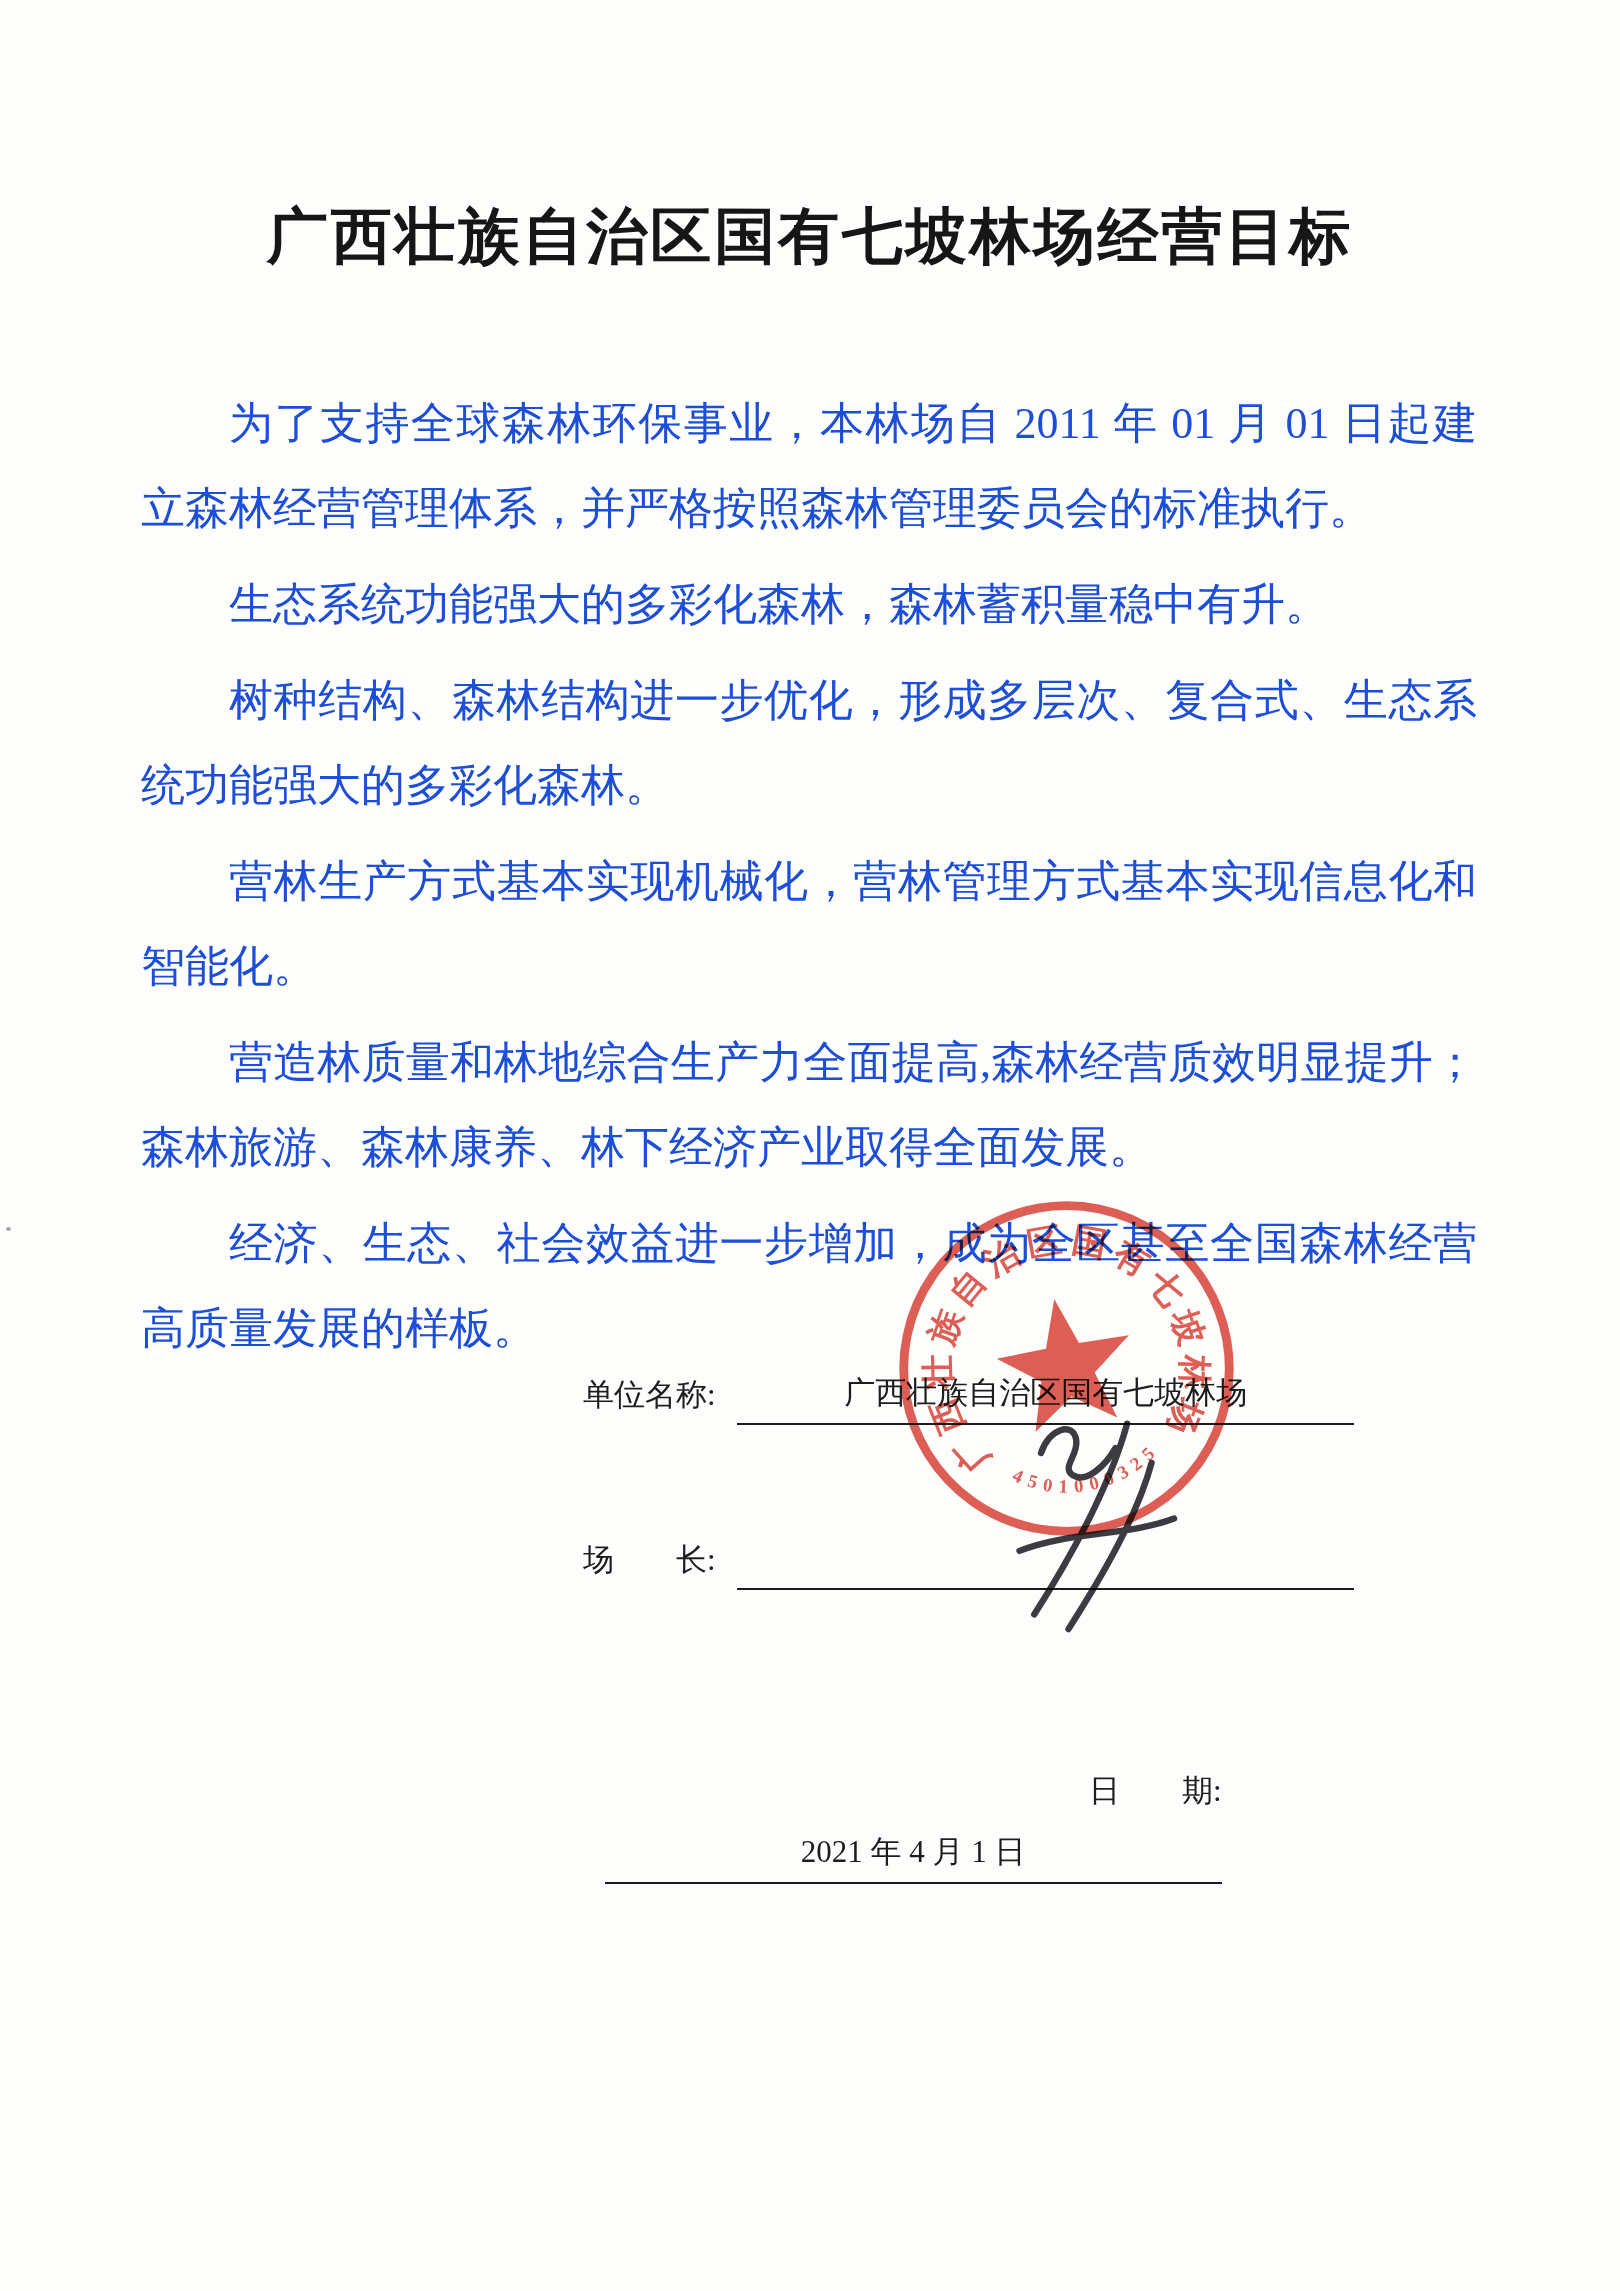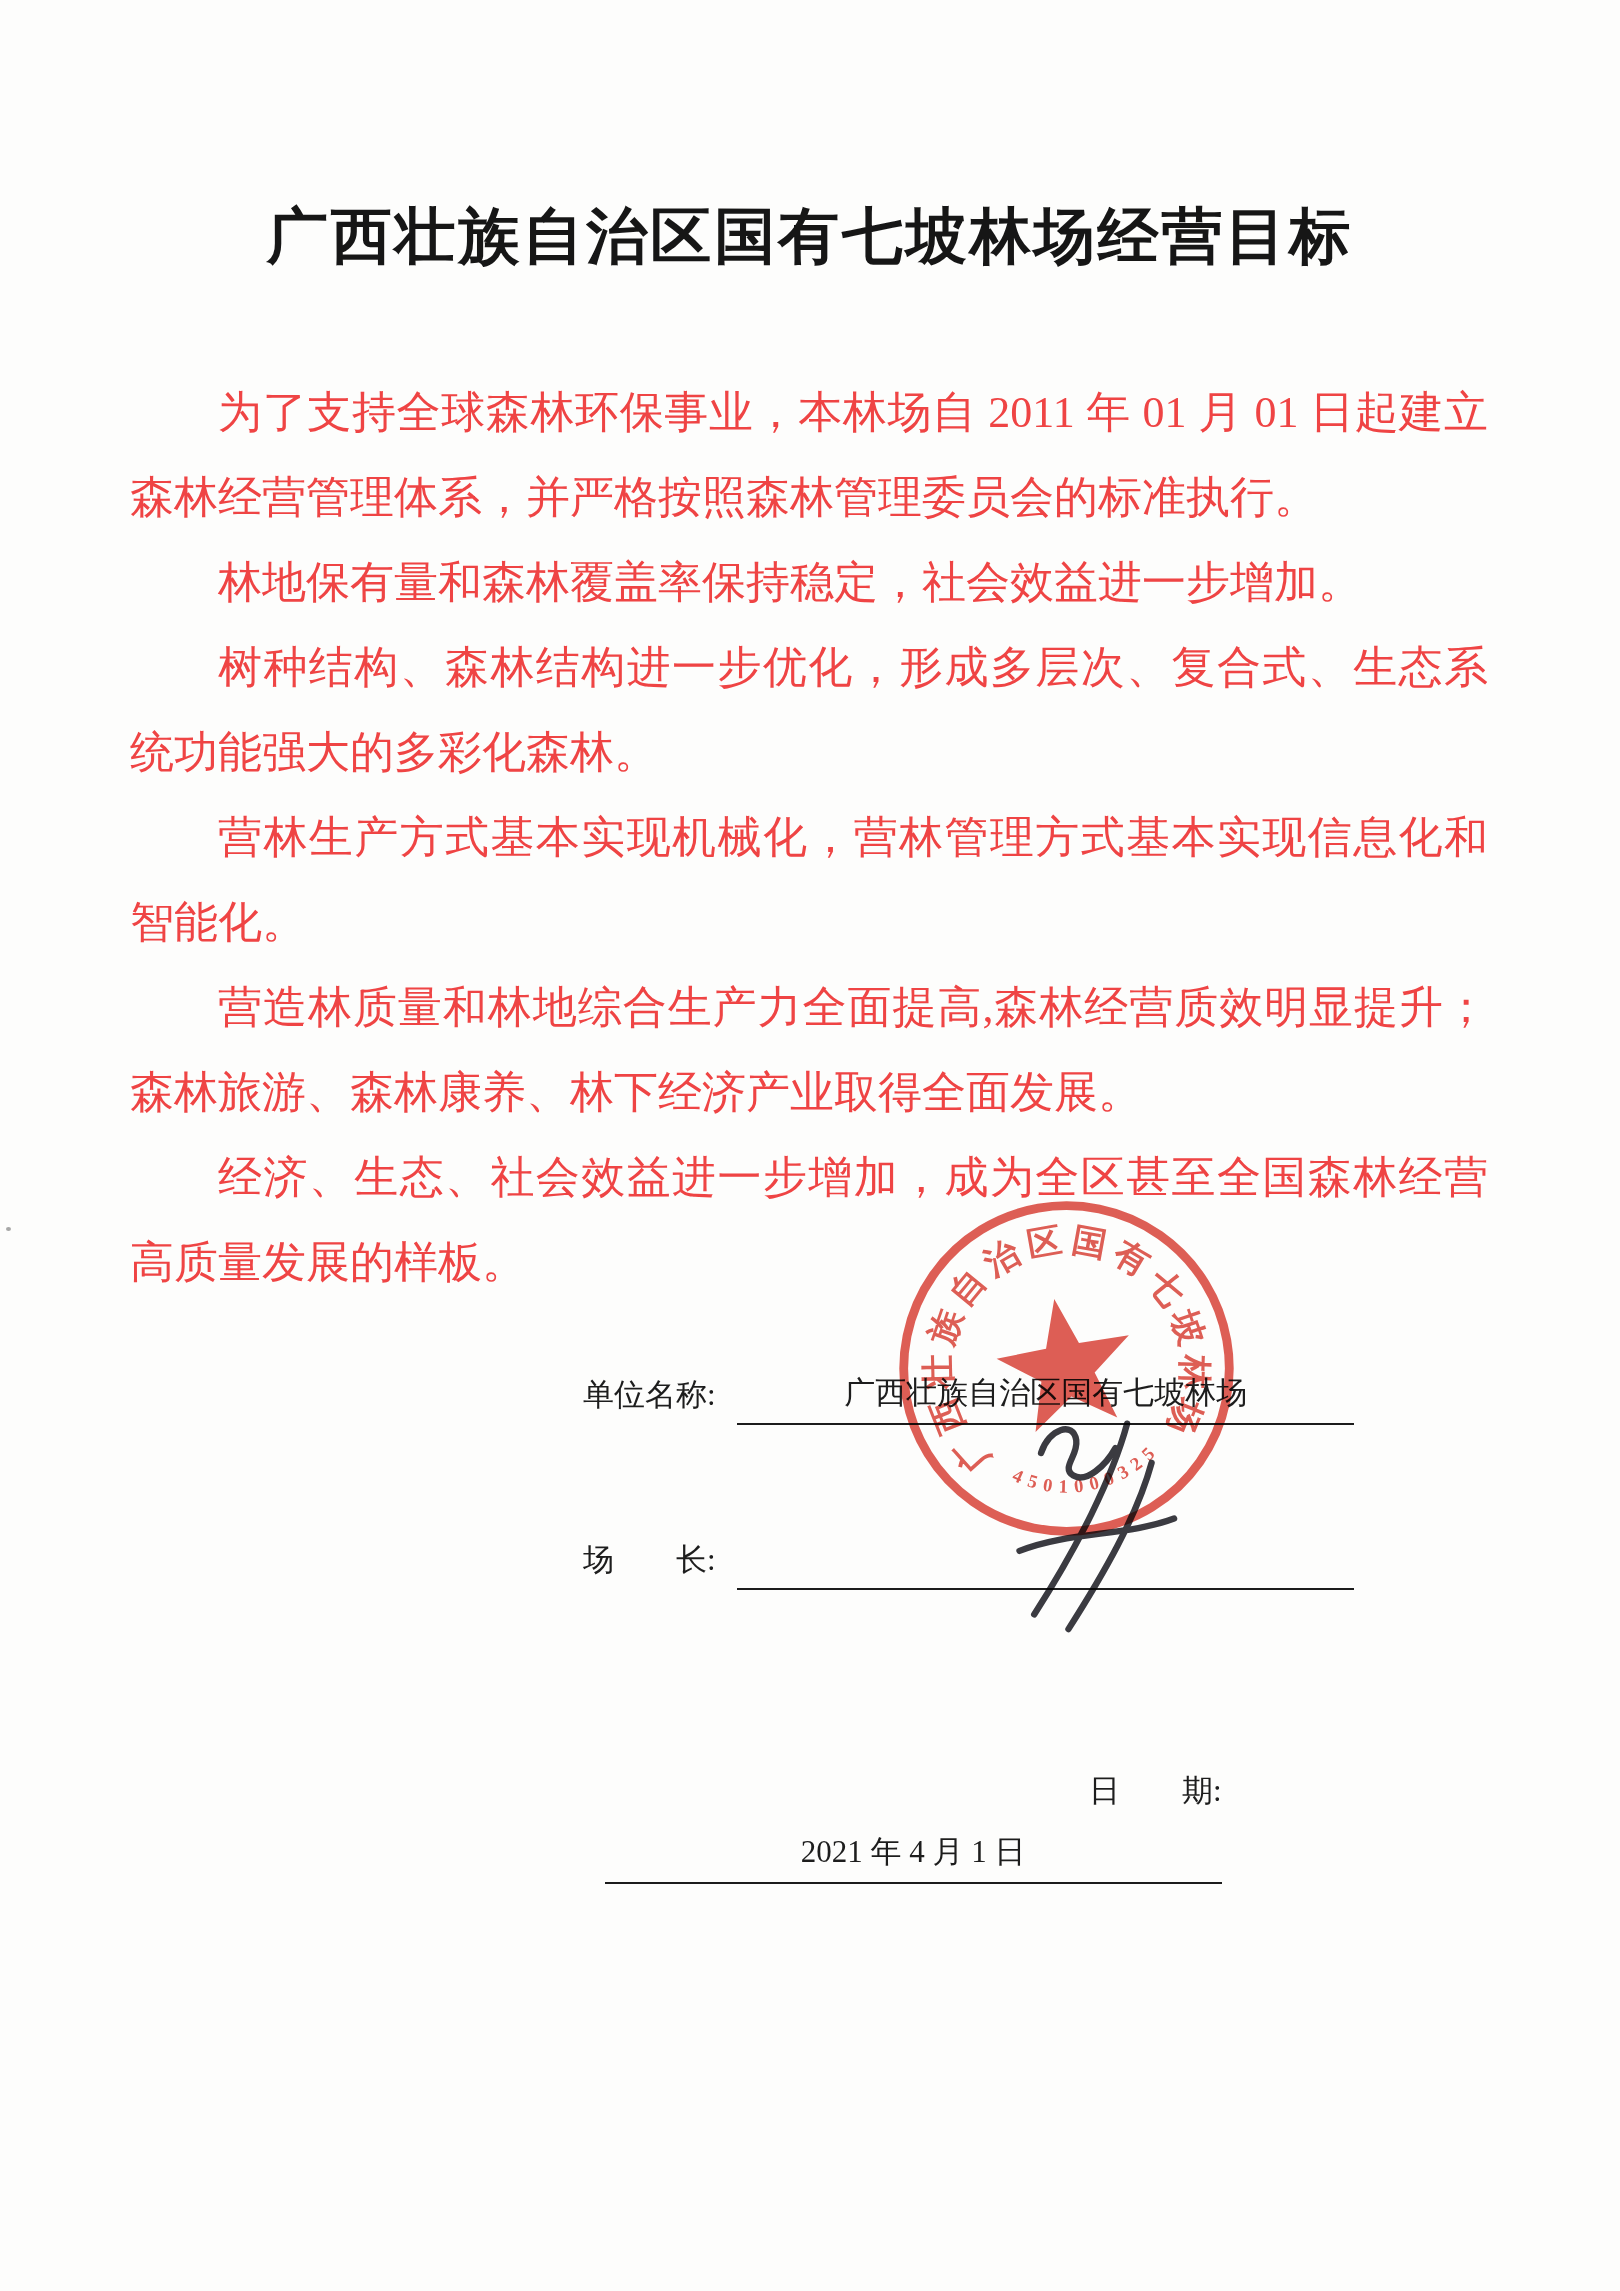--- a/index.html
+++ b/index.html
@@ -11,22 +11,22 @@
     overflow:hidden;
   }
   .doc-title{
     position:absolute;top:196px;left:0;width:100%;margin:0;
     text-align:center;
     font-family:"Liberation Sans","DejaVu Sans",sans-serif;
     font-weight:700;font-size:61px;letter-spacing:2.9px;color:#161616;
   }
   .doc-body{position:absolute;top:370px;left:130px;width:1358px;}
   .para{
-    margin:0;font-size:44px;line-height:85px;
-    text-align:justify;text-indent:2em;color:#ef4444;
+    margin:11px;font-size:44px;line-height:85px;
+    text-align:justify;text-indent:2em;color:#1d4ed8;
   }
   .sig-row{
     position:absolute;left:583px;display:flex;align-items:flex-end;
     font-size:31px;color:#1d1d1d;
   }
   .sig-row.row-1{top:1362px;}
   .sig-row.row-2{top:1527px;}
   .sig-row.row-3{top:1760px;flex-direction:column;}
   .sig-label{white-space:pre;line-height:61px;}
   .sig-line{
@@ -55,21 +55,21 @@
 </head>
 <body>
 
 <div class="page">
 
   <h1 class="doc-title">广西壮族自治区国有七坡林场经营目标</h1>
 
   <div class="doc-body">
 
   <p class="para">为了支持全球森林环保事业，本林场自 2011 年 01 月 01 日起建立森林经营管理体系，并严格按照森林管理委员会的标准执行。</p>
-      <p class="para">林地保有量和森林覆盖率保持稳定，社会效益进一步增加。</p>
+      <p class="para">生态系统功能强大的多彩化森林，森林蓄积量稳中有升。</p>
       <p class="para">树种结构、森林结构进一步优化，形成多层次、复合式、生态系统功能强大的多彩化森林。</p>
       <p class="para">营林生产方式基本实现机械化，营林管理方式基本实现信息化和智能化。</p>
       <p class="para">营造林质量和林地综合生产力全面提高,森林经营质效明显提升；森林旅游、森林康养、林下经济产业取得全面发展。</p>
       <p class="para">经济、生态、社会效益进一步增加，成为全区甚至全国森林经营高质量发展的样板。</p>
     </div>
 
   <div class="sig-row row-1">
     <span class="sig-label">单位名称:</span>
     <span class="sig-line"><span>广西壮族自治区国有七坡林场</span></span>
   </div>

